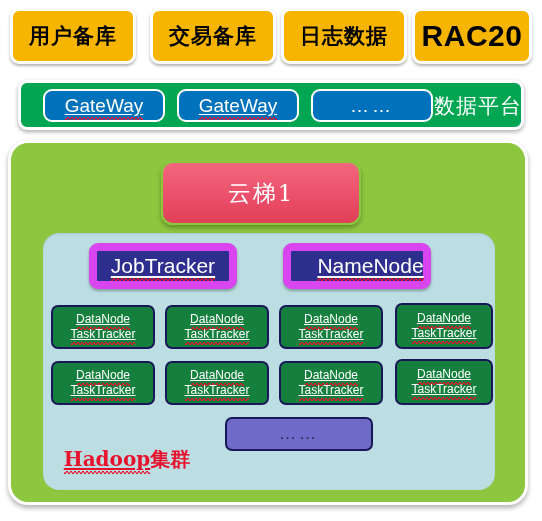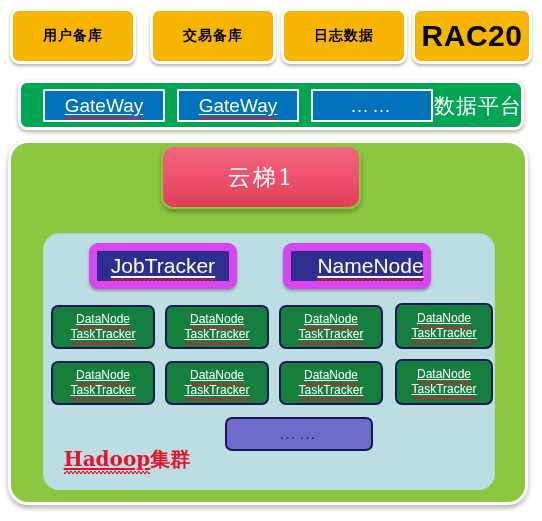--- a/index.html
+++ b/index.html
@@ -44,42 +44,42 @@
     background-repeat: repeat-x;
   }
 
   
   .src-box {
     background: #f8b500;
     border: 3px solid #ffffff;
     border-radius: 9px;
     box-shadow: 0 2px 3px rgba(0,0,0,.30);
     color: #000000;
-    font-size: 14px;
+    font-size: 21px;
     font-weight: 700;
     letter-spacing: 1px;
     height: 56px;
   }
   .src-box.latin {
     font-family: "Liberation Sans", "DejaVu Sans", sans-serif;
     font-size: 30px;
     letter-spacing: 0.5px;
   }
 
   
   #platform-bar {
     background: #00a651;
     border: 3px solid #ffffff;
     border-radius: 9px;
     box-shadow: 0 2px 4px rgba(0,0,0,.32);
   }
   .gw-box {
     background: #0072bc;
     border: 2px solid #ffffff;
-    border-radius: 1px;
+    border-radius: 9px;
     color: #ffffff;
     font-size: 19px;
     height: 33px;
   }
   .gw-box .u {
     text-decoration: underline;
     text-decoration-color: #ffffff;
     text-underline-offset: 2px;
   }
   .gw-dots {
@@ -198,21 +198,21 @@
 
   <div class="abs gw-box center" style="left:290px; top:6px; width:122px;">
     <span class="gw-dots">……</span>
   </div>
 
   <div class="abs center cjk-serif" id="platform-label" style="left:412px; top:6px; width:90px; height:33px;">数据平台</div>
 </div>
 
 <div class="abs" id="cloud-container" style="left:8px; top:140px; width:520px; height:365px;">
 
-  <div class="abs center cjk-serif" id="yunti-box" style="left:150px; top:2px; width:200px; height:64px;">云梯1</div>
+  <div class="abs center cjk-serif" id="yunti-box" style="left:150px; top:18px; width:200px; height:64px;">云梯1</div>
 
   <div class="abs" id="hadoop-panel" style="left:32px; top:90px; width:452px; height:257px;">
 
     <div class="abs master-box center" style="left:46px; top:10px; width:148px; height:46px;">
       <span class="squiggle u">JobTracker</span>
     </div>
 
     <div class="abs master-box center" style="left:240px; top:10px; width:148px; height:46px;padding-left:27px;">
       <span class="squiggle u">NameNode</span>
     </div>

